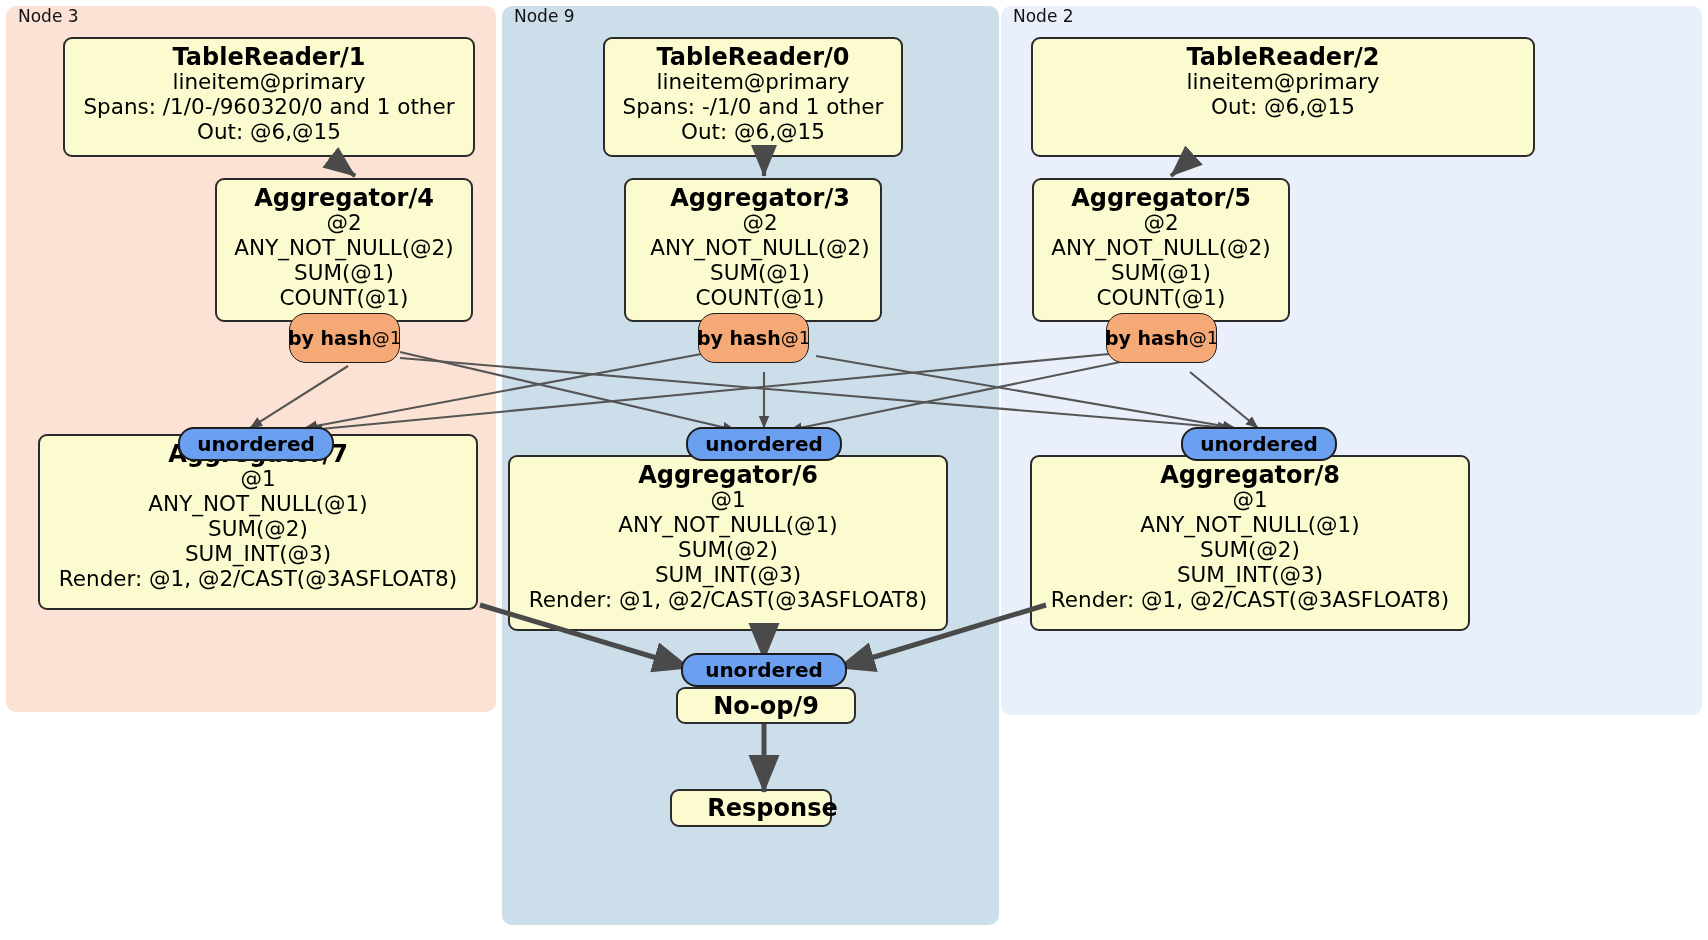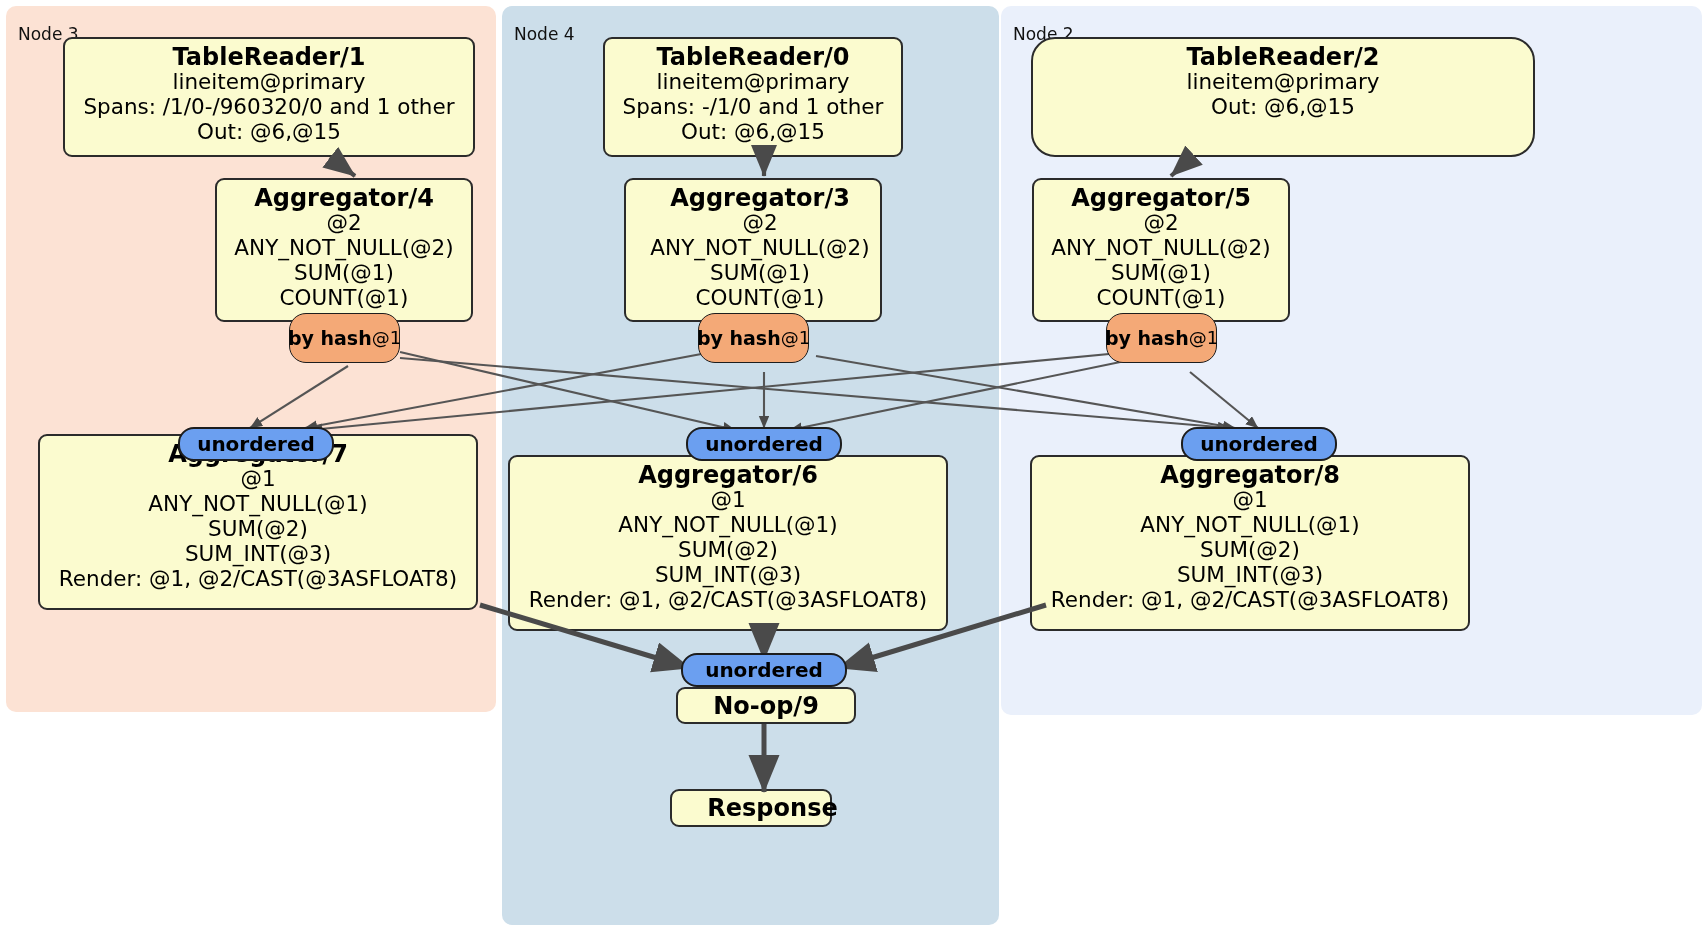--- a/index.html
+++ b/index.html
@@ -1,21 +1,21 @@
 <!DOCTYPE html>
 <html><head>
 <meta charset="utf-8">
 <style>
   html,body{margin:0;padding:0;background:#ffffff;}
   body{width:1708px;height:940px;position:relative;overflow:hidden;
        font-family:"DejaVu Sans","Liberation Sans",sans-serif;}
   #stage{position:absolute;left:0;top:0;width:1708px;height:940px;}
 
   .node-panel{position:absolute;border-radius:10px;}
-  .node-panel .panel-label{position:absolute;left:12px;top:18px;font-size:17px;color:#111;
+  .node-panel .panel-label{position:absolute;left:12px;top:0;font-size:17px;color:#111;
        font-family:"DejaVu Sans","Liberation Sans",sans-serif;}
 
   .proc{position:absolute;background:#fbfbcf;border:2.2px solid #2b2b2b;border-radius:9px;
         box-sizing:border-box;display:flex;flex-direction:column;align-items:center;
         justify-content:flex-start;padding:6px 10px 7px 10px;}
   .proc .title{font-weight:bold;font-size:24px;color:#000;line-height:1.06;white-space:nowrap;}
   .proc .line{font-size:21.5px;color:#000;line-height:1.16;white-space:nowrap;}
 
   .stagebox{position:absolute;background:#fbfbcf;border:2.2px solid #2b2b2b;border-radius:9px;
         box-sizing:border-box;display:flex;align-items:center;justify-content:center;}
@@ -36,21 +36,21 @@
 </head>
 <body>
 
 <div id="stage">
 
   <div class="node-panel" style="left:6px;top:6px;width:490px;height:706px;background:#fce2d4;">
     <div class="panel-label">Node 3</div>
   </div>
 
   <div class="node-panel" style="left:502px;top:6px;width:497px;height:919px;background:#ccdeea;">
-    <div class="panel-label">Node 4</div>
+    <div class="panel-label">Node 9</div>
   </div>
 
   <div class="node-panel" style="left:1001px;top:6px;width:701px;height:709px;background:#eaf0fb;">
     <div class="panel-label">Node 2</div>
   </div>
 
   <svg class="edges" viewBox="0 0 1708 940">
     <defs>
       <marker id="ah" markerWidth="9" markerHeight="9" refX="7.4" refY="3.1" orient="auto" markerUnits="strokeWidth">
         <path d="M0,0 L7.6,3.1 L0,6.2 z" fill="#4a4a4a"></path>
@@ -99,21 +99,21 @@
     <div class="line">Out: @6,@15</div>
   </div>
 
   <div class="proc" style="left:603px;top:37px;width:300px;height:120px;">
     <div class="title">TableReader/0</div>
     <div class="line">lineitem@primary</div>
     <div class="line">Spans: -/1/0 and 1 other</div>
     <div class="line">Out: @6,@15</div>
   </div>
 
-  <div class="proc" style="left:1031px;top:37px;width:504px;height:120px;border-radius:24px;">
+  <div class="proc" style="left:1031px;top:37px;width:504px;height:120px;">
     <div class="title">TableReader/2</div>
     <div class="line">lineitem@primary</div>
     <div class="line">Out: @6,@15</div>
   </div>
 
   <div class="proc" style="left:215px;top:178px;width:258px;height:144px;">
     <div class="title">Aggregator/4</div>
     <div class="line">@2</div>
     <div class="line">ANY_NOT_NULL(@2)</div>
     <div class="line">SUM(@1)</div>

